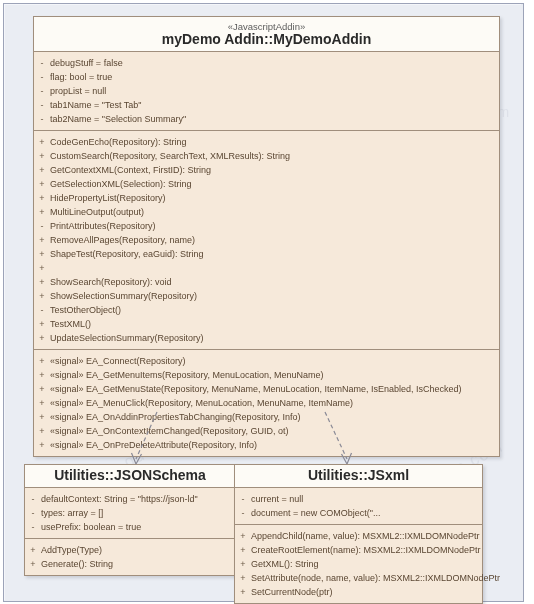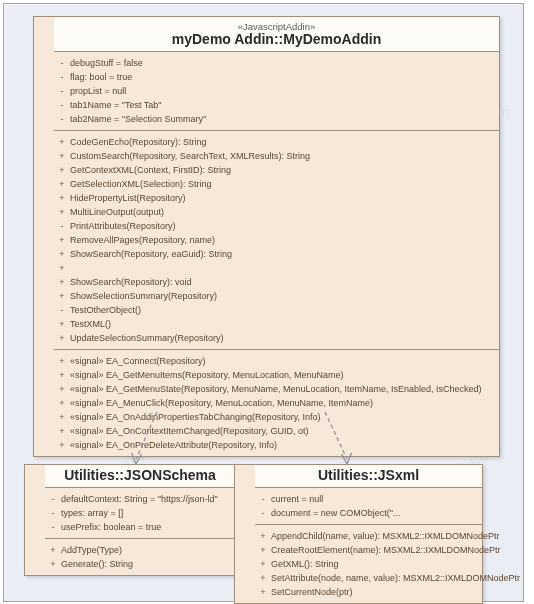--- a/index.html
+++ b/index.html
@@ -54,21 +54,20 @@
   }
   .wm-rot { transform: rotate(-28deg); }
 
   
   .uml-class {
     position: absolute;
     box-sizing: border-box;
     border: 1px solid #a08e7c;
     background: #f6e9da;
     box-shadow: 2px 2px 3px rgba(90, 95, 110, 0.22);
-    padding-left: 20px;
   }
   .uml-head {
     background: #fdfbf6;
     border-bottom: 1px solid #a08e7c;
     text-align: center;
     padding: 4px 4px 5px 4px;
   }
   .uml-stereotype {
     font-size: 9.5px;
     color: #5d5d5d;
@@ -196,21 +195,21 @@
       <div class="uml-feature">
         <span class="vis">-</span>
         <span class="feat-text">PrintAttributes(Repository)</span>
       </div>
       <div class="uml-feature">
         <span class="vis">+</span>
         <span class="feat-text">RemoveAllPages(Repository, name)</span>
       </div>
       <div class="uml-feature">
         <span class="vis">+</span>
-        <span class="feat-text">ShowSearch(Repository, eaGuid): String</span>
+        <span class="feat-text">ShapeTest(Repository, eaGuid): String</span>
       </div>
       <div class="uml-feature">
         <span class="vis">+</span>
       </div>
       <div class="uml-feature">
         <span class="vis">+</span>
         <span class="feat-text">ShowSearch(Repository): void</span>
       </div>
       <div class="uml-feature">
         <span class="vis">+</span>

